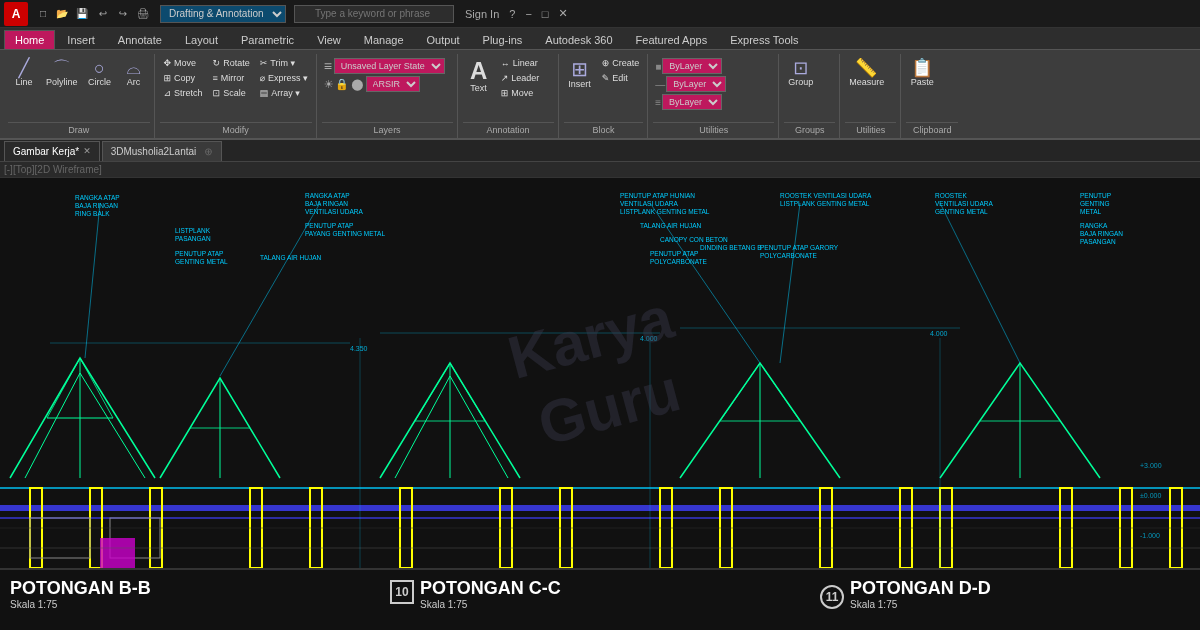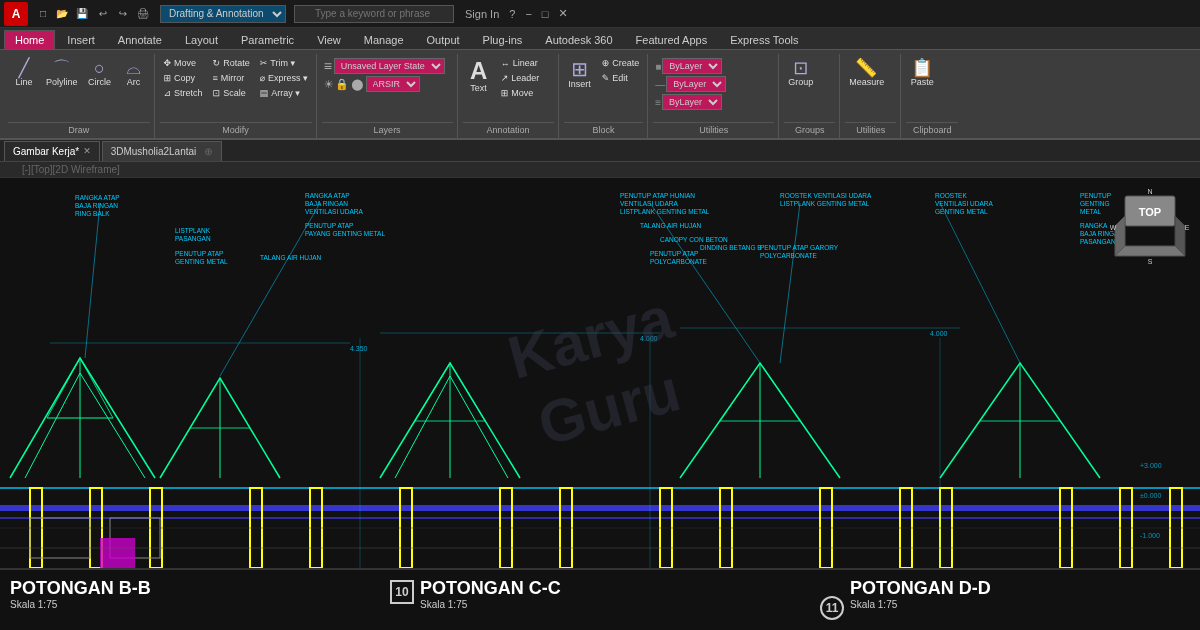--- a/index.html
+++ b/index.html
@@ -78,21 +78,21 @@
     .doc-tab {
       display: flex; align-items: center; gap: 4px; padding: 3px 8px;
       background: #3a3a3a; border: 1px solid #555; border-bottom: none;
       color: #ccc; font-size: 10px; cursor: pointer; height: 20px;
     }
     .doc-tab.active { background: #2a2a2a; color: white; }
     .doc-tab .close-x { color: #999; font-size: 9px; cursor: pointer; }
 
     
     #viewport-header {
-      background: #2a2a2a; color: #666; font-size: 10px; padding: 2px 22px;
+      background: #2a2a2a; color: #666; font-size: 10px; padding: 2px 4px;
       border-bottom: 1px solid #333;
     }
 
     
     #canvas-area {
       position: relative; background: #0a0a0a; flex: 1;
       width: 100%; height: 390px; overflow: hidden;
     }
 
     
@@ -517,59 +517,41 @@
     <text x="1080" y="50" fill="#00ccff" font-size="6.5" font-family="Arial">RANGKA</text>
     <text x="1080" y="58" fill="#00ccff" font-size="6.5" font-family="Arial">BAJA RINGAN</text>
     <text x="1080" y="66" fill="#00ccff" font-size="6.5" font-family="Arial">PASANGAN</text>
   </svg>
 
   <div id="watermark">
     <div>Karya</div>
     <div>Guru</div>
   </div>
 
-  <div id="nav-cube">
-    <svg width="80" height="80" viewBox="0 0 80 80" xmlns="http://www.w3.org/2000/svg">
-
-      <rect x="15" y="8" width="50" height="30" fill="#888" stroke="#555" stroke-width="1" rx="2"></rect>
-      <text x="40" y="28" fill="white" font-size="11" font-weight="bold" text-anchor="middle" font-family="Arial">TOP</text>
-
-      <polygon points="5,38 15,28 15,58 5,68" fill="#666" stroke="#555" stroke-width="1"></polygon>
-
-      <polygon points="65,28 75,38 75,68 65,58" fill="#555" stroke="#444" stroke-width="1"></polygon>
-
-      <polygon points="5,68 15,58 65,58 75,68" fill="#777" stroke="#555" stroke-width="1"></polygon>
-
-      <text x="40" y="76" fill="#ccc" font-size="7" text-anchor="middle" font-family="Arial">S</text>
-      <text x="40" y="6" fill="#ccc" font-size="7" text-anchor="middle" font-family="Arial">N</text>
-      <text x="3" y="42" fill="#ccc" font-size="7" text-anchor="middle" font-family="Arial">W</text>
-      <text x="77" y="42" fill="#ccc" font-size="7" text-anchor="middle" font-family="Arial">E</text>
-    </svg>
-  </div>
 </div>
 
 <div id="bottom-labels" style="position:relative; background:#111; height:65px; border-top:2px solid #333; overflow:hidden;">
 
   <div style="position:absolute; left:10px; top:8px;">
     <div class="section-heading">POTONGAN B-B</div>
     <div class="section-sub">Skala 1:75</div>
   </div>
 
   <div style="position:absolute; left:390px; top:8px; display:flex; align-items:flex-start; gap:6px;">
     <div style="display:inline-flex; align-items:center; justify-content:center; width:24px; height:24px; border:2px solid #ccc; border-radius:50; margin-top:2px; flex-shrink:0;">
       <span style="color:#ccc; font-size:12px; font-weight:bold;">10</span>
     </div>
     <div>
       <div class="section-heading">POTONGAN C-C</div>
       <div class="section-sub">Skala 1:75</div>
     </div>
   </div>
 
   <div style="position:absolute; left:820px; top:8px; display:flex; align-items:flex-start; gap:6px;">
-    <div style="display:inline-flex; align-items:center; justify-content:center; width:24px; height:24px; border:2px solid #ccc; border-radius:50%; margin-top:18px; flex-shrink:0;">
+    <div style="display:inline-flex; align-items:center; justify-content:center; width:24px; height:24px; border:2px solid #ccc; border-radius:50%; margin-top:7px; flex-shrink:0;">
       <span style="color:#ccc; font-size:12px; font-weight:bold;">11</span>
     </div>
     <div>
       <div class="section-heading">POTONGAN D-D</div>
       <div class="section-sub">Skala 1:75</div>
     </div>
   </div>
 </div>
 
 </body></html>

